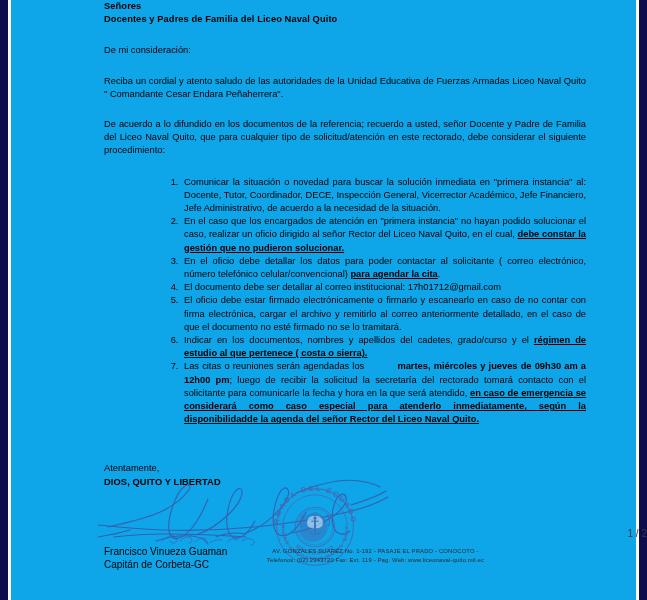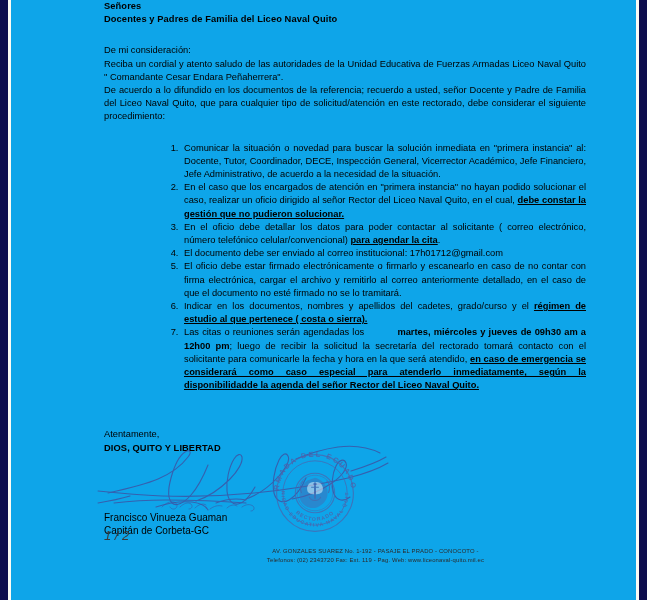--- a/index.html
+++ b/index.html
@@ -64,20 +64,21 @@
 
   .salutation {
     font-size: 9.3px;
     line-height: 13.2px;
     margin-top: 18px;
   }
 
   .para {
     font-size: 9.3px;
     line-height: 13.2px;
+    margin-top: 17px;
     text-align: justify;
   }
 
   ol.proc {
     margin: 18px 0 0 0;
     padding-left: 32px;
     font-size: 9.3px;
     line-height: 13.2px;
   }
   ol.proc > li {
@@ -130,23 +131,23 @@
     width: 96px;
     height: 96px;
     pointer-events: none;
   }
 
   .pagenum {
     position: absolute;
     left: 0;
     top: 528px;
     width: 543px;
-    font-size: 13px;
+    text-align: right;
+    font-size: 10px;
     color: #3a3a3a;
-    font-style: italic;
   }
 
   .footer {
     position: absolute;
     left: 0;
     top: 547px;
     width: 543px;
     text-align: center;
     font-size: 5.9px;
     line-height: 8.6px;
@@ -182,21 +183,21 @@
         <li>
           <span>Comunicar la situación o novedad para buscar la solución inmediata en "primera instancia" al: Docente, Tutor, Coordinador, DECE, Inspección General, Vicerrector Académico, Jefe Financiero, Jefe Administrativo, de acuerdo a la necesidad de la situación.</span>
         </li>
         <li>
           <span>En el caso que los encargados de atención en "primera instancia" no hayan podido solucionar el caso, realizar un oficio dirigido al señor Rector del Liceo Naval Quito, en el cual, </span><span class="bu">debe constar la gestión que no pudieron solucionar.</span><span></span>
         </li>
         <li>
           <span>En el oficio debe detallar los datos para poder contactar al solicitante ( correo electrónico, número telefónico celular/convencional) </span><span class="bu">para agendar la cita</span><span>.</span>
         </li>
         <li>
-          <span>El documento debe ser enviado al correo institucional: </span><span>17h01712@gmail.com</span><span></span>
+          <span>El documento debe ser detallar al correo institucional: </span><span>17h01712@gmail.com</span><span></span>
         </li>
         <li>
           <span>El oficio debe estar firmado electrónicamente o firmarlo y escanearlo en caso de no contar con firma electrónica, cargar el archivo y remitirlo al correo anteriormente detallado, en el caso de que el documento no esté firmado no se lo tramitará.</span>
         </li>
         <li>
           <span>Indicar en los documentos, nombres y apellidos del cadetes, grado/curso y el </span><span class="bu">régimen de estudio al que pertenece ( costa o sierra).</span><span></span>
         </li>
         <li>
           <span>Las citas o reuniones serán agendadas los </span><span class="b">martes, miércoles y jueves de 09h30 am a 12h00 pm</span><span>; luego de recibir la solicitud la secretaría del rectorado tomará contacto con el solicitante para comunicarle la fecha y hora en la que será atendido, </span><span class="bu">en caso de emergencia se considerará como caso especial para atenderlo inmediatamente, según la disponibilidadde la agenda del señor Rector del Liceo Naval Quito.</span><span></span>
         </li>

